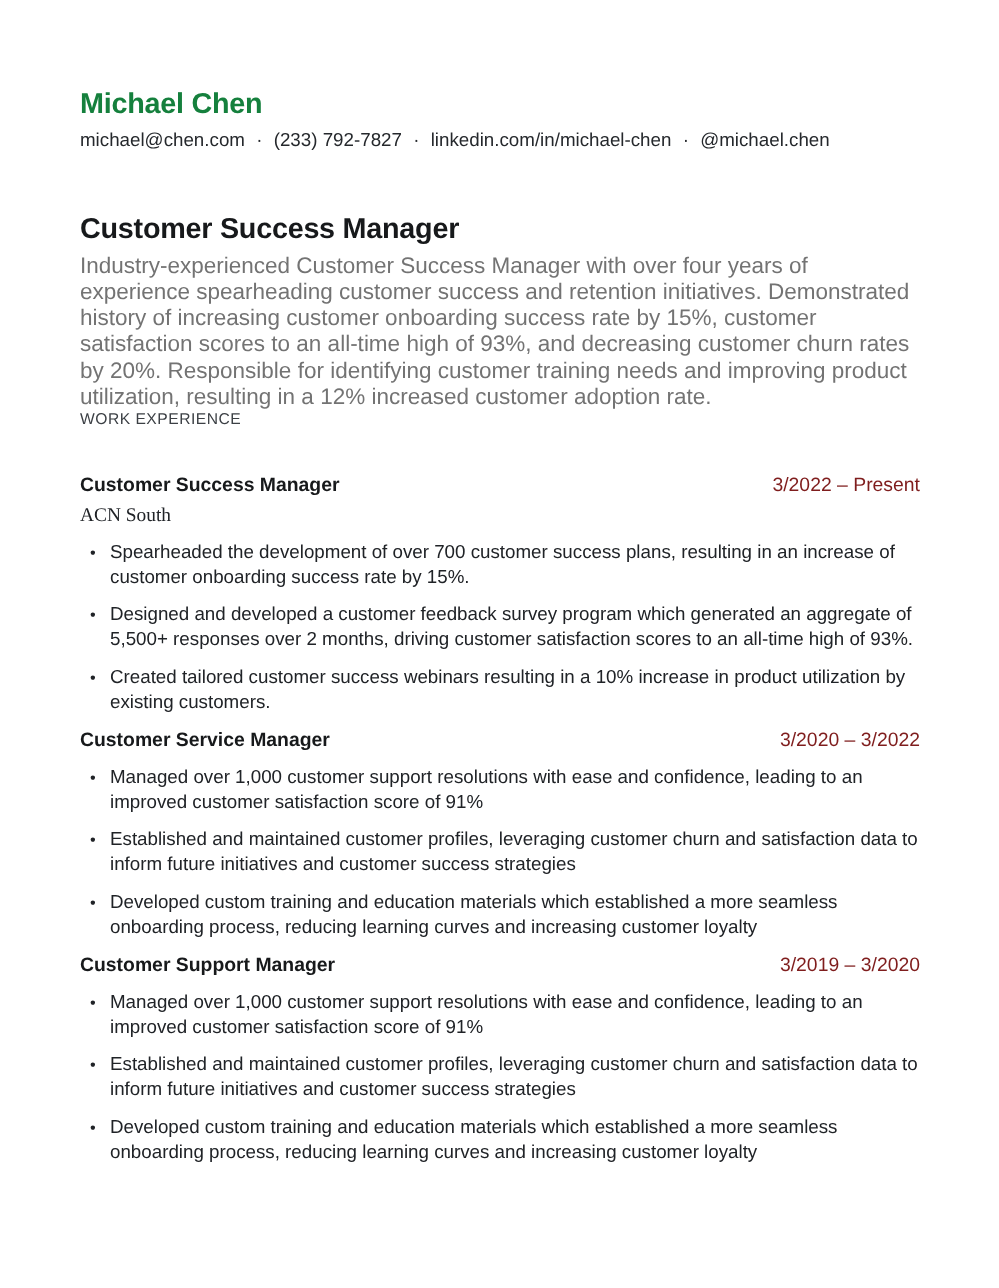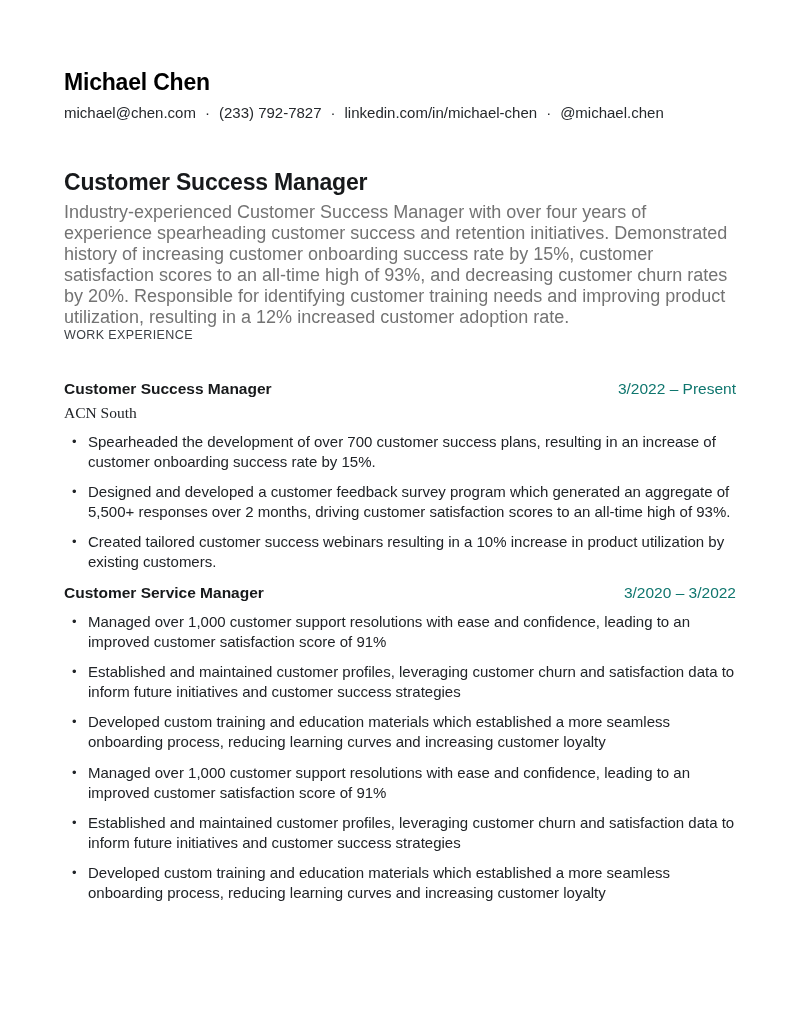--- a/index.html
+++ b/index.html
@@ -15,21 +15,21 @@
   .page {
     width: 799px;
     height: 1030px;
     padding: 70px 63px 0 64px;
   }
   
   .name {
     font-size: 23px;
     font-weight: 700;
     letter-spacing: -0.2px;
-    color: #000000;
+    color: #15803d;
     line-height: 24px;
   }
   .contact-line {
     margin-top: 9px;
     font-size: 15px;
     line-height: 19px;
     color: #25282c;
     white-space: nowrap;
   }
   .contact-sep {
@@ -64,21 +64,21 @@
   .jobs-list { margin-top: 37px; }
   .job + .job { margin-top: 12px; }
   .job-header {
     display: flex;
     justify-content: space-between;
     align-items: baseline;
     font-size: 15.5px;
     line-height: 19px;
   }
   .job-title { font-weight: 700; color: #17191b; }
-  .job-dates { font-weight: 400; color: #0f766e; }
+  .job-dates { font-weight: 400; color: #7f1d1d; }
   .job-company {
     margin-top: 5px;
     font-size: 15.5px;
     line-height: 19px;
     color: #202327;
     font-family: Liberation Serif, serif;
   }
   .bullets { margin-top: 10px; }
   .bullet-item {
     display: flex;
@@ -152,20 +152,24 @@
               <span class="bullet-marker">•</span>
               <span class="bullet-text">Established and maintained customer profiles, leveraging customer churn and satisfaction data to inform future initiatives and customer success strategies</span>
             </div>
             <div class="bullet-item">
               <span class="bullet-marker">•</span>
               <span class="bullet-text">Developed custom training and education materials which established a more seamless onboarding process, reducing learning curves and increasing customer loyalty</span>
             </div>
           </div>
         </article>
         <article class="job">
+          <div class="job-header">
+            <span class="job-title">Customer Support Manager</span>
+            <span class="job-dates">3/2019 – 3/2020</span>
+          </div>
           <div class="bullets">
             <div class="bullet-item">
               <span class="bullet-marker">•</span>
               <span class="bullet-text">Managed over 1,000 customer support resolutions with ease and confidence, leading to an improved customer satisfaction score of 91%</span>
             </div>
             <div class="bullet-item">
               <span class="bullet-marker">•</span>
               <span class="bullet-text">Established and maintained customer profiles, leveraging customer churn and satisfaction data to inform future initiatives and customer success strategies</span>
             </div>
             <div class="bullet-item">

